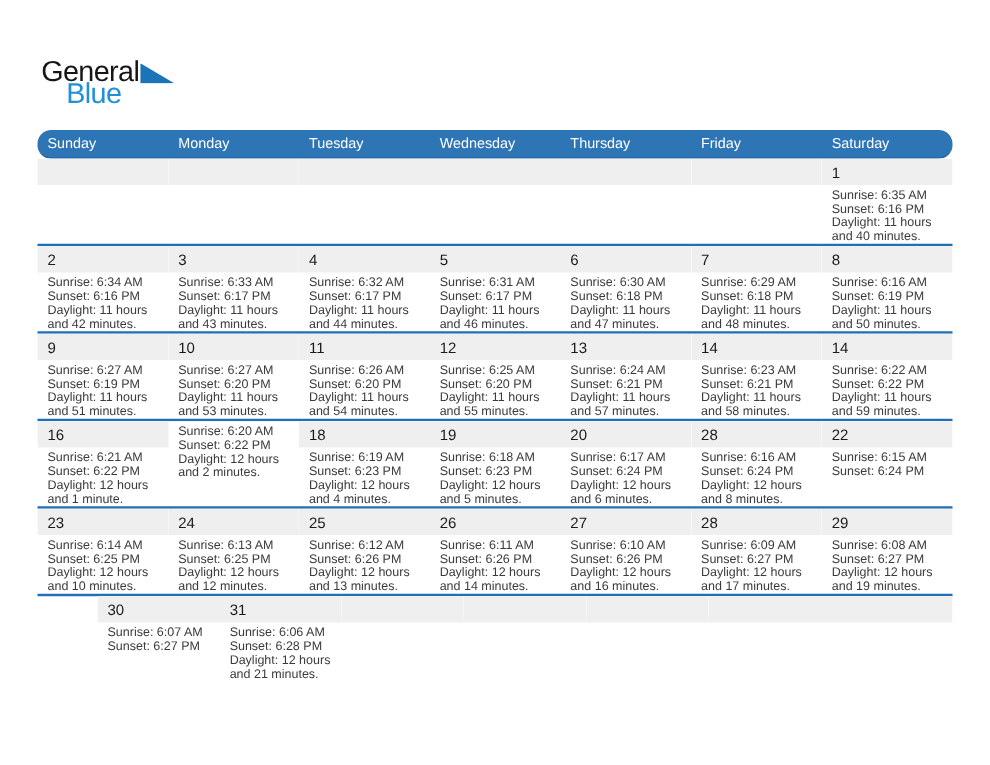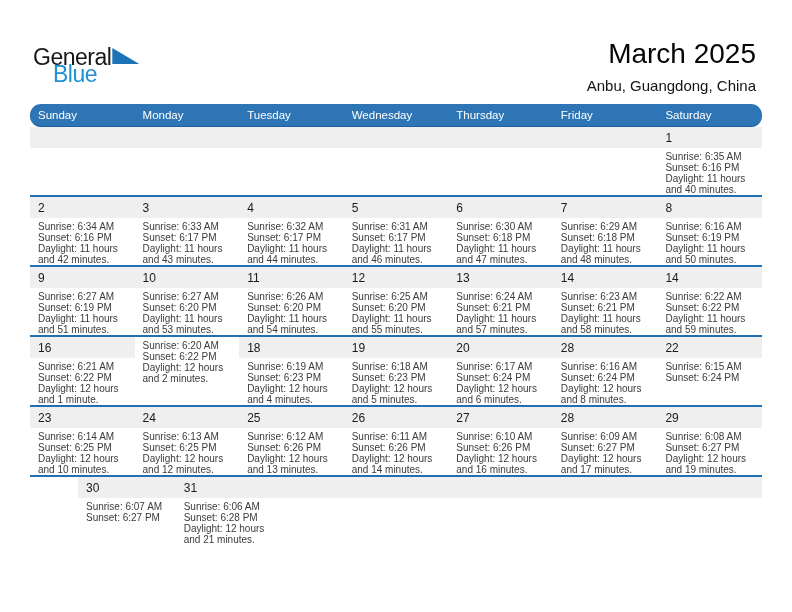--- a/index.html
+++ b/index.html
@@ -2,21 +2,21 @@
 <html style="--header-bg: #2e75b6; --header-border: #1d5f9e; --header-text: #ffffff; --week-divider: #2270b4; --day-strip-bg: #efefef; --day-number-text: #1a1a1a; --detail-text: #3b3b3b; --logo-triangle: #1b74b8; --logo-blue-text: #2191d6;"><head>
 <meta charset="utf-8">
 <style>
   * { margin: 0; padding: 0; box-sizing: border-box; }
   html, body { width: 792px; height: 612px; background: #ffffff; overflow: hidden; }
   body { font-family: "Liberation Sans", sans-serif; color: #1a1a1a; }
   .page { position: relative; width: 792px; height: 612px; background: #fff; }
 
   
   .logo { position: absolute; left: 33px; top: 46px; }
-  .logo-top { display: flex; align-items: flex-start; }
+  .logo-top { display: flex; align-items: center; }
   .logo-general { font-size: 23px; line-height: 1; color: #161616; letter-spacing: -0.5px; }
   .logo-triangle {
     width: 27px; height: 16px; margin-left: 1px; margin-top: 2px;
     background: var(--logo-triangle, #1b74b8);
     clip-path: polygon(0 0, 0 100%, 100% 100%);
   }
   .logo-blue { font-size: 23px; line-height: 1; margin-top: -6px; margin-left: 20px;
     color: var(--logo-blue-text, #2191d6); letter-spacing: -0.5px; }
 
   
@@ -56,24 +56,20 @@
 <div class="page">
 
   <div class="logo">
     <div class="logo-top">
       <span class="logo-general">General</span>
       <span class="logo-triangle"></span>
     </div>
     <div class="logo-blue">Blue</div>
   </div>
 
-  <div class="titles">
-    <div class="month-title">March 2025</div>
-    <div class="location">Anbu, Guangdong, China</div>
-  </div>
 
   <div class="calendar">
     <div class="cal-header">
         <div class="hcell">Sunday</div>
         <div class="hcell">Monday</div>
         <div class="hcell">Tuesday</div>
         <div class="hcell">Wednesday</div>
         <div class="hcell">Thursday</div>
         <div class="hcell">Friday</div>
         <div class="hcell">Saturday</div>

